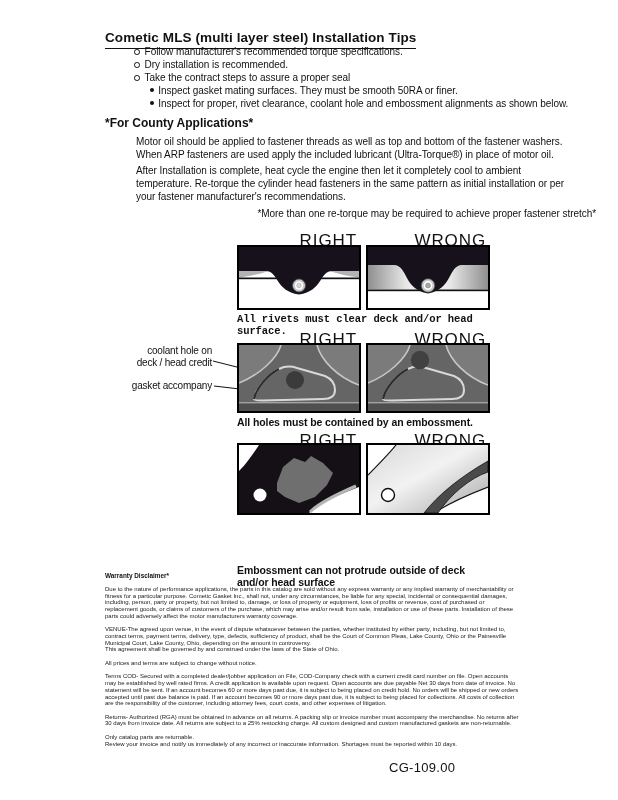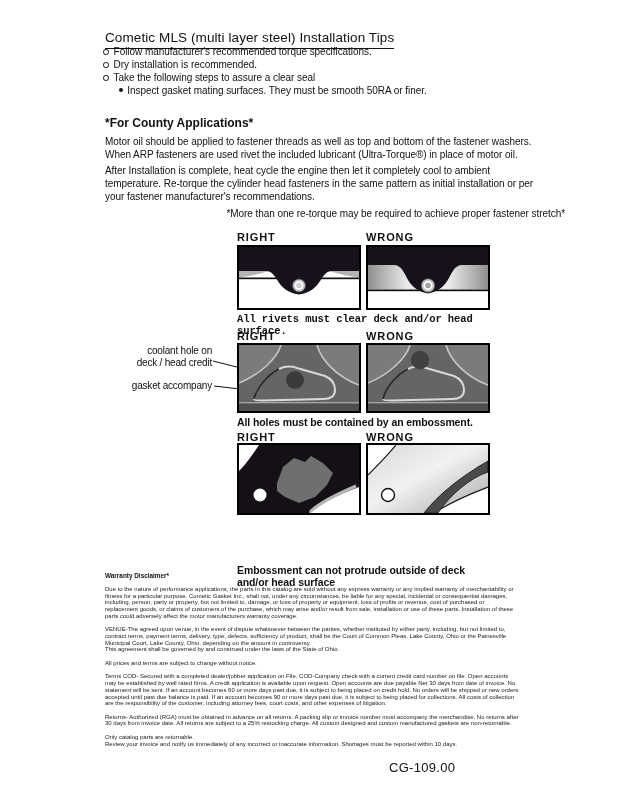--- a/index.html
+++ b/index.html
@@ -3,33 +3,33 @@
 <meta charset="utf-8">
 <style>
   html,body{margin:0;padding:0;}
   body{
     width:618px;height:800px;background:#ffffff;position:relative;overflow:hidden;
     font-family:"Liberation Sans",sans-serif;color:#111;
     -webkit-font-smoothing:antialiased;
   }
   .abs{position:absolute;}
   .page-title{
-    left:105px;top:21px;font-size:13.5px;font-weight:normal;letter-spacing:.1px;
+    left:105px;top:21px;font-size:13.5px;font-weight:bold;letter-spacing:.1px;
     border-bottom:1.7px solid #111;padding-bottom:2.5px;display:inline-block;
   }
-  .body-text{font-size:10px;line-height:13px;letter-spacing:-.05px;}
+  .body-text{font-size:10px;line-height:13px;letter-spacing:-.05px;margin-left:31px;}
   .bullets{left:103px;top:45px;width:450px;}
   .bullet-row{display:flex;gap:5px;align-items:flex-start;}
   .bullet-row.sub{margin-left:16px;gap:4px;}
   .marker-circle{flex:none;width:3.6px;height:3.6px;border:1px solid #111;border-radius:50%;margin-top:4.2px;}
   .marker-dot{flex:none;width:4.2px;height:4.2px;background:#111;border-radius:50%;margin-top:4.2px;}
   .sec-heading{left:105px;top:116px;font-size:12px;font-weight:bold;}
   .para{width:442px;}
   .note{left:105px;top:207px;width:460px;text-align:right;}
-  .fig-label{width:120px;text-align:left;font-size:11px;font-weight:bold;letter-spacing:.9px;}
+  .fig-label{width:120px;text-align:right;font-size:17px;font-weight:normal;letter-spacing:.9px;}
   .fig-box{position:absolute;width:120px;border:2px solid #000;background:#fff;line-height:0;}
   .fig-box svg{display:block;}
   .fig-caption{font-size:10.5px;font-weight:bold;letter-spacing:-.1px;line-height:12px;white-space:pre-line;}
   .annot{font-size:10px;line-height:11.5px;text-align:right;white-space:pre-line;letter-spacing:-.2px;width:127px;left:85px;}
   .legal{left:105px;top:572px;width:414px;}
   .legal-heading{font-size:6.4px;font-weight:bold;margin:0 0 7px 0;}
   .fine{font-size:6px;line-height:6.7px;margin:0 0 6.8px 0;white-space:pre-line;color:#1a1a1a;}
   .footer-code{left:389px;top:760px;font-size:13px;letter-spacing:.3px;}
 </style>
 </head>
@@ -41,30 +41,34 @@
   <div class="bullet-row">
     <span class="marker-circle"></span>
     <span>Follow manufacturer's recommended torque specifications.</span>
   </div>
   <div class="bullet-row">
     <span class="marker-circle"></span>
     <span>Dry installation is recommended.</span>
   </div>
   <div class="bullet-row">
     <span class="marker-circle"></span>
-    <span>Take the following steps to assure a clear seal</span>
+    <span>Take the contract steps to assure a proper seal</span>
   </div>
   <div class="bullet-row sub">
     <span class="marker-dot"></span>
     <span>Inspect gasket mating surfaces.  They must be smooth 50RA or finer.</span>
   </div>
+  <div class="bullet-row sub">
+    <span class="marker-dot"></span>
+    <span>Inspect for proper, rivet clearance, coolant hole and embossment alignments as shown below.</span>
+  </div>
 </div>
 
 <div class="abs sec-heading">*For County Applications*</div>
-<div class="abs body-text para" style="left:105px;top:135px;">Motor oil should be applied to fastener threads as well as top and bottom of the fastener washers. When ARP fasteners are used rivet the included lubricant (Ultra-Torque®) in place of motor oil.</div>
+<div class="abs body-text para" style="left:105px;top:135px;">Motor oil should be applied to fastener threads as well as top and bottom of the fastener washers. When ARP fasteners are used apply the included lubricant (Ultra-Torque®) in place of motor oil.</div>
 <div class="abs body-text para" style="left:105px;top:164px;">After Installation is complete, heat cycle the engine then let it completely cool to ambient temperature. Re-torque the cylinder head fasteners in the same pattern as initial installation or per your fastener manufacturer's recommendations.</div>
 <div class="abs body-text note">*More than one re-torque may be required to achieve proper fastener stretch*</div>
 
 <div class="abs fig-label" style="left:237px;top:231px;">RIGHT</div>
 <div class="abs fig-label" style="left:366px;top:231px;">WRONG</div>
 
 <div class="fig-box" style="left:237px;top:245px;">
   <svg width="120" height="61" viewBox="0 0 120 61" preserveAspectRatio="none">
     <rect x="0" y="0" width="120" height="61" fill="#ffffff"></rect>
     <path d="M0,24 H30 C19,27.5 9,29.5 0,30.5 Z" fill="#b3b3b3"></path>

